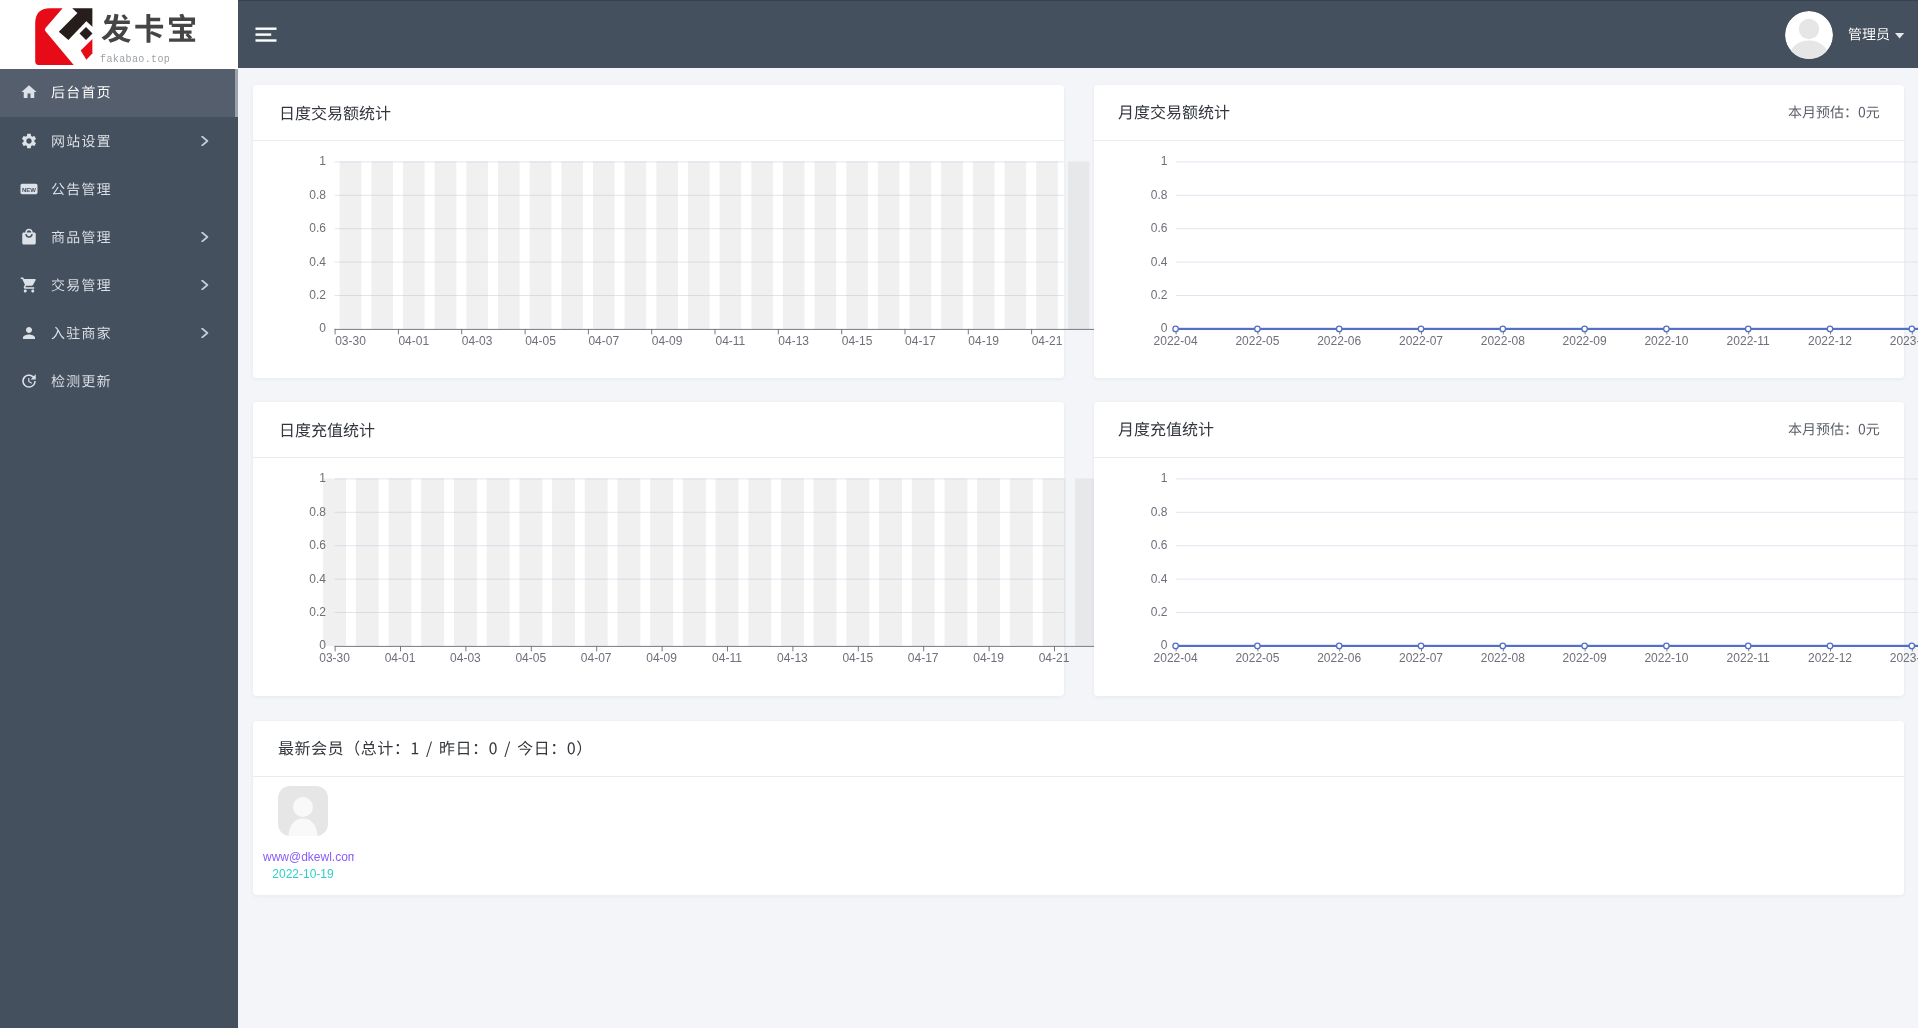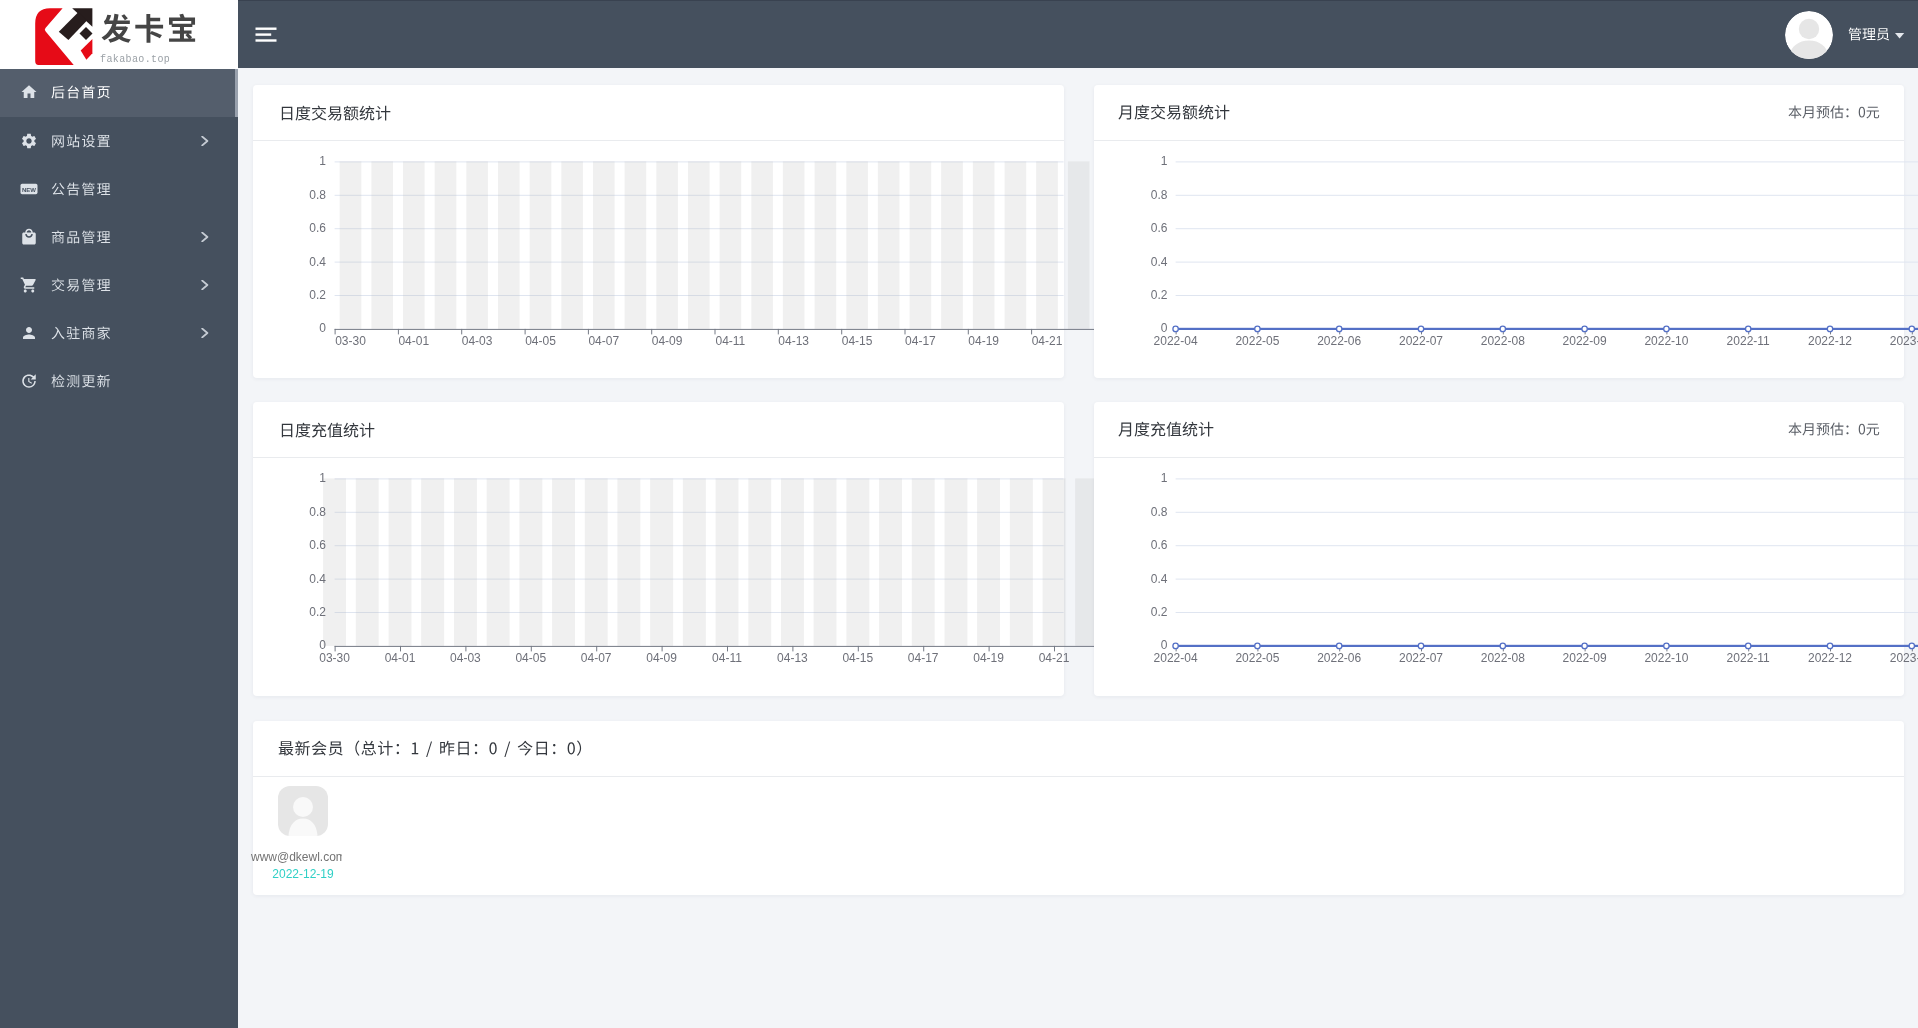--- a/index.html
+++ b/index.html
@@ -285,22 +285,22 @@
       </clipPath>
     </defs>
     <g clip-path="url(#avclip)">
       <rect width="50" height="50" fill="#e6e6e6"></rect>
       <g fill="#f9f9f9">
         <circle cx="25" cy="21" r="10"></circle>
         <path d="M25 32.5c-8 0-13.6 5.9-14.6 17.5h29.2C38.6 38.4 33 32.5 25 32.5z"></path>
       </g>
     </g>
   </svg>
-<div class="abs" style="left:251px;top:850px;width:91px;height:13px;overflow:hidden;font-size:12px;color:#737373;white-space:nowrap">www@dkewl.com</div>
-<div class="abs" style="left:253px;top:866.5px;width:100px;text-align:center;font-size:12px;color:#2fd0c6">2022-12-19</div>
+<div class="abs" style="left:263px;top:850px;width:91px;height:13px;overflow:hidden;font-size:12px;color:#8b5cf6;white-space:nowrap">www@dkewl.com</div>
+<div class="abs" style="left:253px;top:866.5px;width:100px;text-align:center;font-size:12px;color:#2fd0c6">2022-10-19</div>
 <svg style="position:absolute;left:51.0px;top:84.0px;overflow:visible" width="61.6" height="18.2">
     <g fill="#ffffff" transform="translate(0,13.30) scale(0.014000,-0.014000)">
       <defs>
         <path id="g540e" d="M151 750V491C151 336 140 122 32 -30C50 -40 82 -66 95 -82C210 81 227 324 227 491H954V563H227V687C456 702 711 729 885 771L821 832C667 793 388 764 151 750ZM312 348V-81H387V-29H802V-79H881V348ZM387 41V278H802V41Z"></path>
       </defs>
       <use href="#g540e" x="0"></use>
       <defs>
         <path id="g53f0" d="M179 342V-79H255V-25H741V-77H821V342ZM255 48V270H741V48ZM126 426C165 441 224 443 800 474C825 443 846 414 861 388L925 434C873 518 756 641 658 727L599 687C647 644 699 591 745 540L231 516C320 598 410 701 490 811L415 844C336 720 219 593 183 559C149 526 124 505 101 500C110 480 122 442 126 426Z"></path>
       </defs>
       <use href="#g53f0" x="1086"></use>

